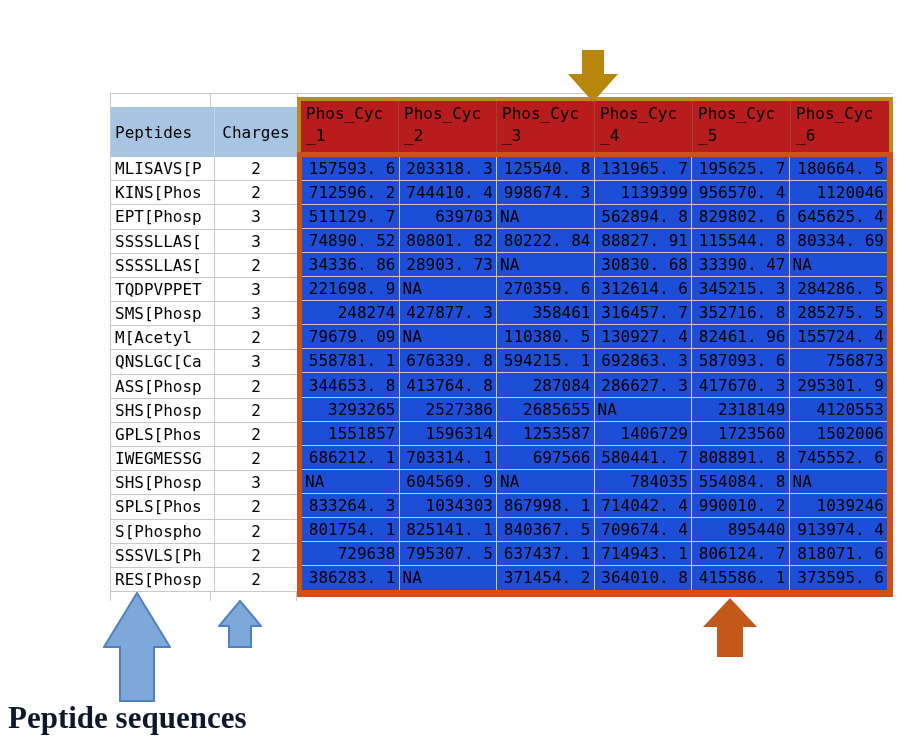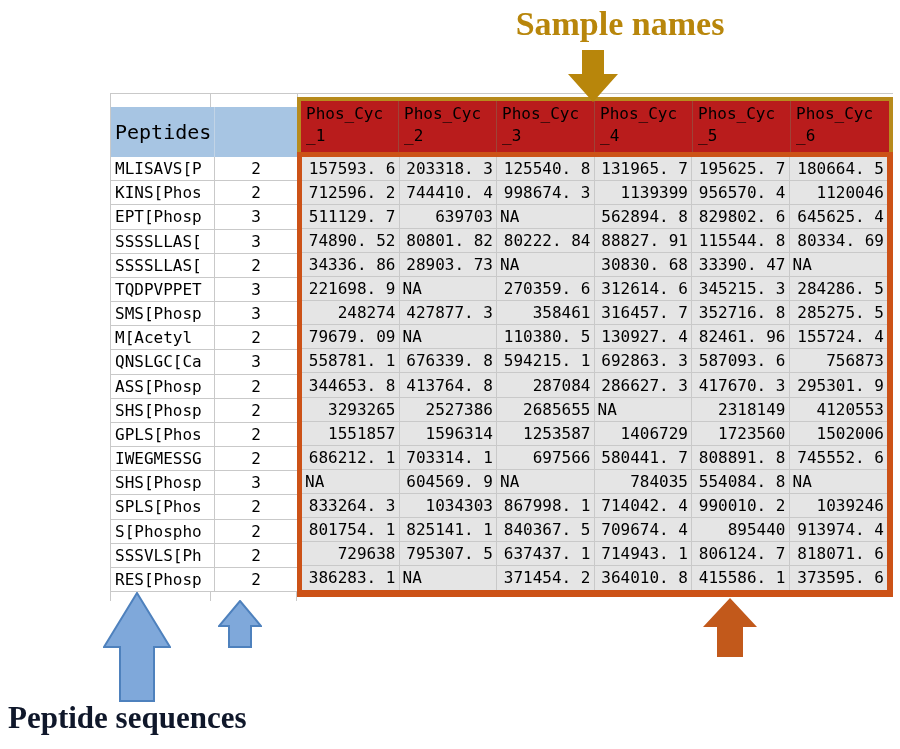--- a/index.html
+++ b/index.html
@@ -6,41 +6,41 @@
   .canvas{position:relative;width:900px;height:749px;background:#ffffff;overflow:hidden;
           font-family:"DejaVu Sans Mono","Liberation Mono",monospace;color:#000;}
 
   
   .hline-top{position:absolute;left:110px;top:93px;width:783px;height:1px;background:#c9c9c9;}
   .vline-left{position:absolute;left:110px;top:93px;width:1px;height:508px;background:#c9c9c9;}
   .stub{position:absolute;width:1px;background:#c9c9c9;}
 
   
   .blue-header{position:absolute;left:111px;top:107px;width:186px;height:50px;background:#A7C5E3;display:flex;}
-  .bh-cell{display:flex;align-items:center;font-size:20px;}
+  .bh-cell{display:flex;align-items:center;font-size:16px;}
   .bh-pep{width:99px;padding-left:4px;border-right:1px solid #c2d4e6;}
   .bh-chg{width:82px;justify-content:center;}
 
   
   .left-body{position:absolute;left:111px;top:157px;width:186px;height:435px;display:flex;flex-direction:column;}
   .lrow{flex:1;display:flex;border-bottom:1px solid #c9c9c9;box-sizing:border-box;}
   .cell-pep{width:99px;padding-left:4px;border-right:1px solid #c9c9c9;overflow:hidden;white-space:nowrap;
             display:flex;align-items:center;font-size:16px;}
   .cell-chg{width:82px;display:flex;align-items:center;justify-content:center;font-size:16px;}
 
   
   .yellow-box{position:absolute;left:297px;top:97px;width:596px;height:55px;box-sizing:border-box;
               background:#b91c1c;border:4px solid #B78B1D;border-bottom:none;display:flex;}
   .yh-cell{width:16.6667%;box-sizing:border-box;padding:2px 0 0 5px;font-size:16px;line-height:22px;
            border-right:1px solid rgba(110,140,110,0.35);overflow:hidden;white-space:nowrap;}
   .yh-cell:last-child{border-right:none;}
 
   
   .red-box{position:absolute;left:297px;top:152px;width:596px;height:445px;box-sizing:border-box;
-           background:#e5e5e5;border-style:solid;border-color:#CC5217;border-width:5px 6px 7px 5px;}
+           background:#1d4ed8;border-style:solid;border-color:#CC5217;border-width:5px 6px 7px 5px;}
   .matrix{width:100%;height:100%;display:grid;grid-template-columns:repeat(6,1fr);grid-template-rows:repeat(18,1fr);}
   .mcell{border-right:1px solid #c9c9c9;border-bottom:1px solid #c9c9c9;box-sizing:border-box;
          font-size:16px;display:flex;align-items:center;overflow:hidden;white-space:nowrap;}
   .mcell.num{justify-content:flex-end;padding-right:3px;}
   .mcell.na{justify-content:flex-start;padding-left:3px;}
   .mcell:nth-child(6n){border-right:none;}
   .mcell.lastrow{border-bottom:none;}
 
   
   .ann{position:absolute;font-family:"Liberation Serif","DejaVu Serif",serif;font-weight:bold;white-space:nowrap;}
@@ -57,20 +57,21 @@
 
   <div class="hline-top"></div>
   <div class="vline-left"></div>
   <div class="stub" style="left:297px;top:93px;height:14px;"></div>
   <div class="stub" style="left:210px;top:93px;height:14px;"></div>
   <div class="stub" style="left:210px;top:592px;height:9px;"></div>
   <div class="stub" style="left:296px;top:592px;height:9px;"></div>
 
   <div class="blue-header">
     <div class="bh-cell bh-pep">Peptides</div>
+    <div class="bh-cell bh-chg">Charges</div>
   </div>
 
   <div class="yellow-box" id="sample-header-row">
       <div class="yh-cell">
         <div>Phos_Cyc</div>
         <div>_1</div>
       </div>
       <div class="yh-cell">
         <div>Phos_Cyc</div>
         <div>_2</div>
@@ -274,21 +275,20 @@
         <div class="mcell num">818071. 6</div>
         <div class="mcell num lastrow">386283. 1</div>
         <div class="mcell na lastrow">NA</div>
         <div class="mcell num lastrow">371454. 2</div>
         <div class="mcell num lastrow">364010. 8</div>
         <div class="mcell num lastrow">415586. 1</div>
         <div class="mcell num lastrow">373595. 6</div>
       </div>
   </div>
 
-  <div class="ann ann-gold">Sample names</div>
   <svg class="arrow" style="left:568px;top:50px;" width="50" height="52">
     <polygon points="14,0 36,0 36,24 50,24 25,52 0,24 14,24" fill="#B8860B"></polygon>
   </svg>
 
   <svg class="arrow" style="left:103px;top:592px;" width="68" height="110">
     <polygon points="34,1 67,55 51,55 51,109 17,109 17,55 1,55" fill="#7FA8DA" stroke="#4E81BD" stroke-width="2"></polygon>
   </svg>
 
   <svg class="arrow" style="left:218px;top:600px;" width="44" height="48">
     <polygon points="22,1 43,26 33,26 33,47 11,47 11,26 1,26" fill="#7FA8DA" stroke="#4E81BD" stroke-width="2"></polygon>

